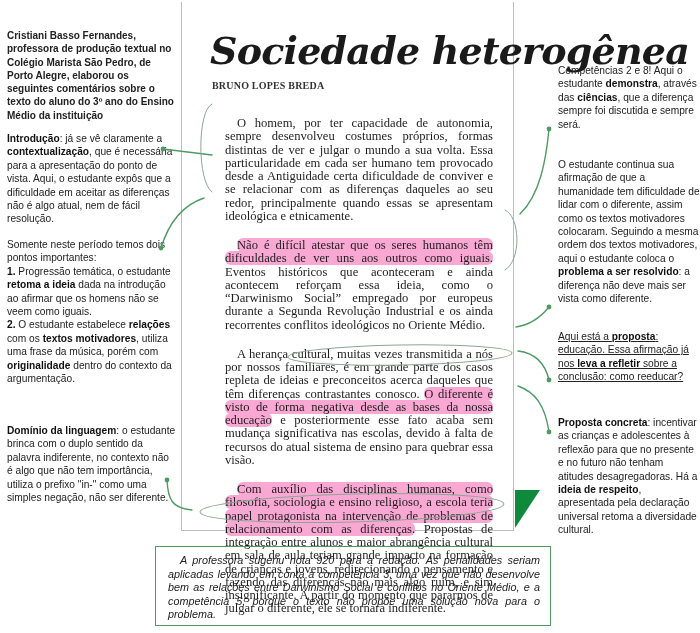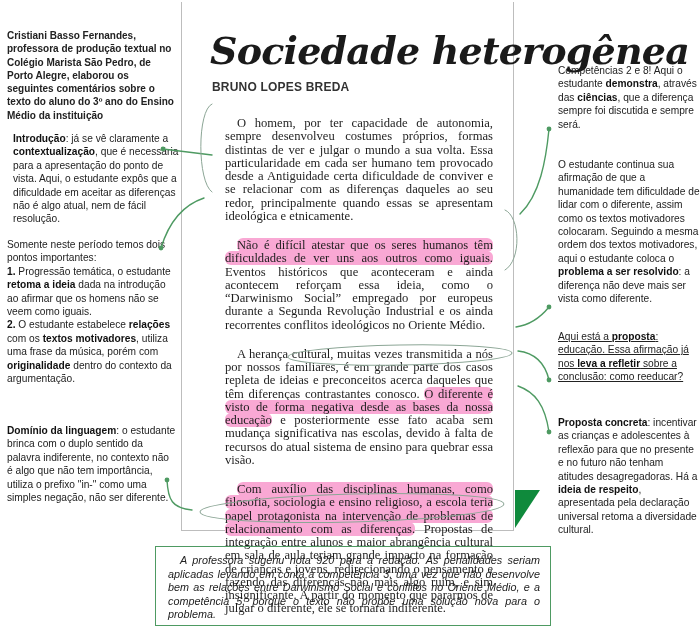--- a/index.html
+++ b/index.html
@@ -5,21 +5,21 @@
   html, body { margin: 0; padding: 0; }
   body {
     width: 700px; height: 633px; position: relative; overflow: hidden;
     background: #ffffff; color: #1a1a1a;
   }
 
   
   .note { position: absolute; font-family: "Liberation Sans", sans-serif; font-size: 10.2px; line-height: 13.4px; color: #222; }
   .note b { font-weight: bold; color: #111; margin-top: 36px; }
   #author-note { left: 7px; top: 29px; width: 170px; font-weight: bold; font-size: 10px; line-height: 13.3px; }
-  #note-intro { left: 13px; top: 132px; width: 170px; }
+  #note-intro { left: 7px; top: 132px; width: 170px; }
   #note-period { left: 7px; top: 238px; width: 170px; }
   #note-domain { left: 7px; top: 424px; width: 170px; }
 
   
   #note-comp { left: 558px; top: 64px; width: 140px; }
   #note-continue { left: 558px; top: 158px; width: 142px; }
   #note-proposal { left: 558px; top: 330px; width: 142px; text-decoration: underline; }
   #note-concrete { left: 558px; top: 416px; width: 142px; }
 
   
@@ -27,21 +27,21 @@
     position: absolute; left: 181px; top: 2px; width: 331px; height: 528px;
     border: 1px solid #bdbdbd; border-top: none; background: #fff;
   }
   #essay-title {
     position: absolute; left: 210px; top: 28px;
     font-family: "DejaVu Serif", "Liberation Serif", serif; font-style: italic; font-weight: bold;
     font-size: 38px; letter-spacing: -0.8px; color: #1a1a1a; white-space: nowrap;
   }
   #essay-author {
     position: absolute; left: 212px; top: 80px;
-    font-family: Liberation Sans, sans-serif; font-weight: bold; font-size: 12px; letter-spacing: 0.2px; color: #333;
+    font-family: Liberation Serif, serif; font-weight: bold; font-size: 10px; letter-spacing: 0.2px; color: #333;
   }
   #essay-body {
     position: absolute; left: 209px; top: 101px; width: 300px;
     font-family: "Liberation Serif", "DejaVu Serif", serif; font-size: 12.6px; line-height: 13.25px;
     color: #1e1e1e; text-align: justify; hyphens: manual;
   }
   #essay-body p { margin: 16px; text-indent: 12px; }
   .hl { background: #f9a8d4; border-radius: 6px; box-decoration-break: clone; -webkit-box-decoration-break: clone; }
   #corner-svg { position: absolute; left: 512px; top: 489px; }
 

